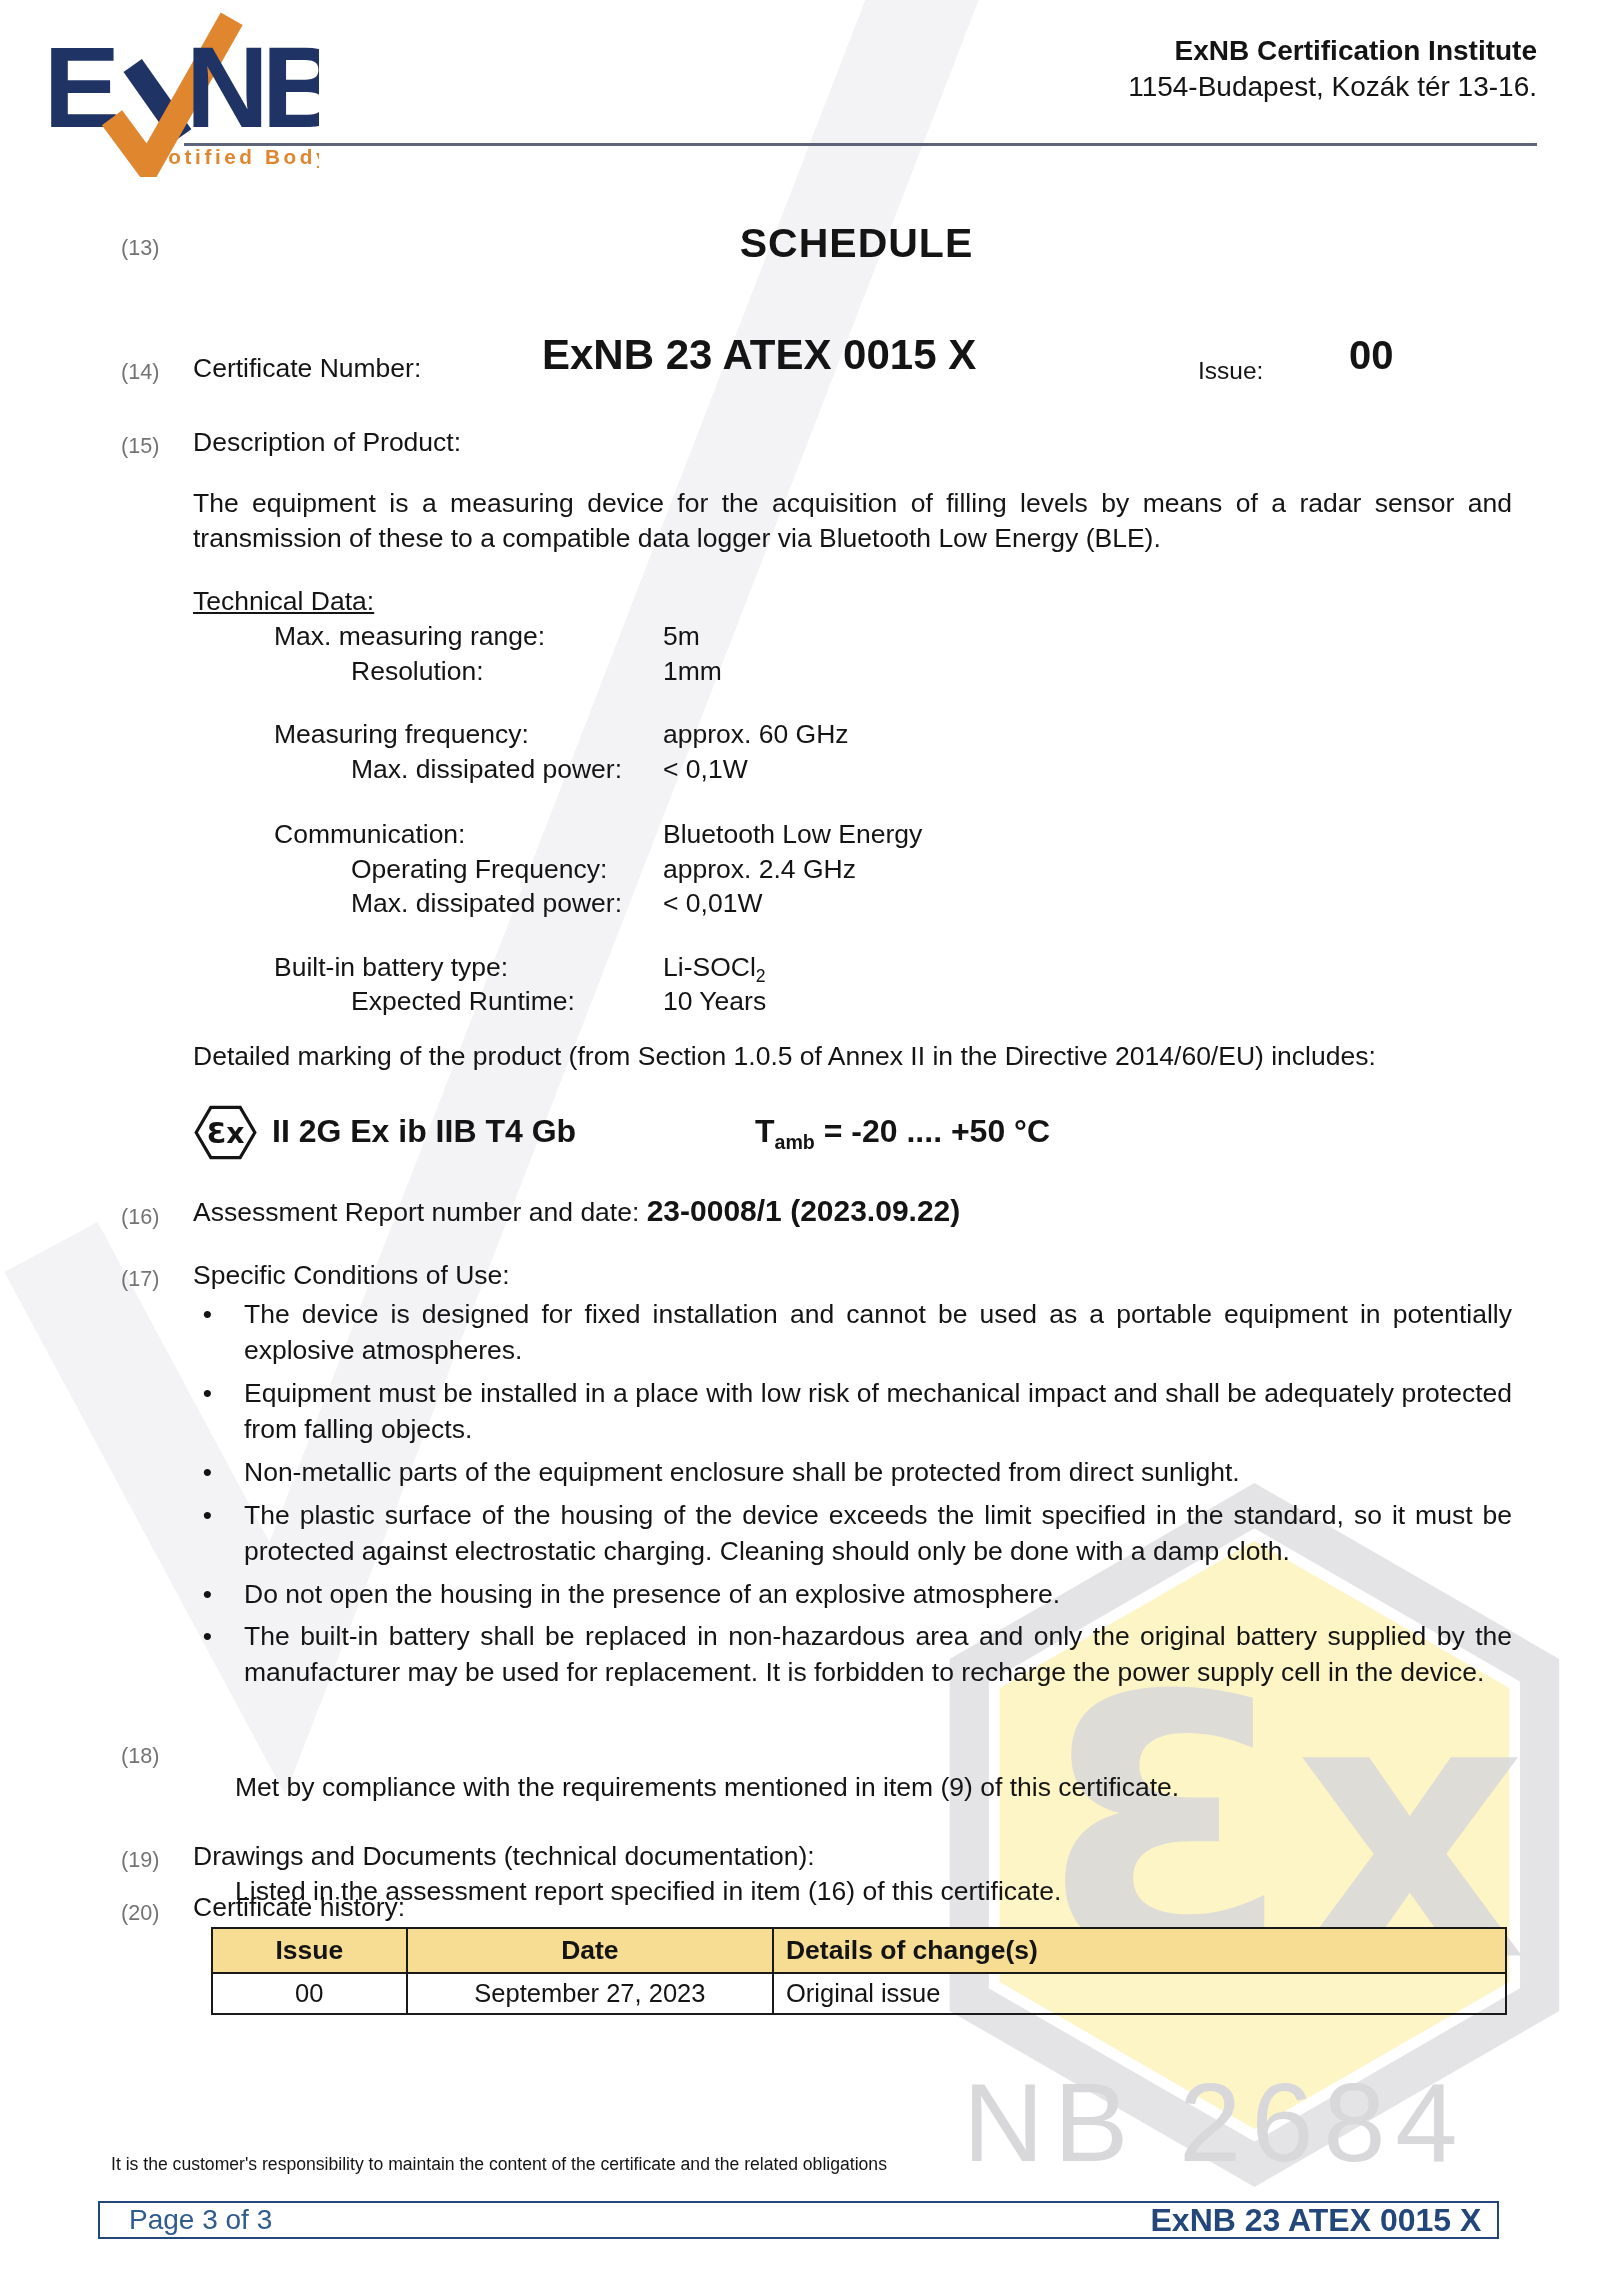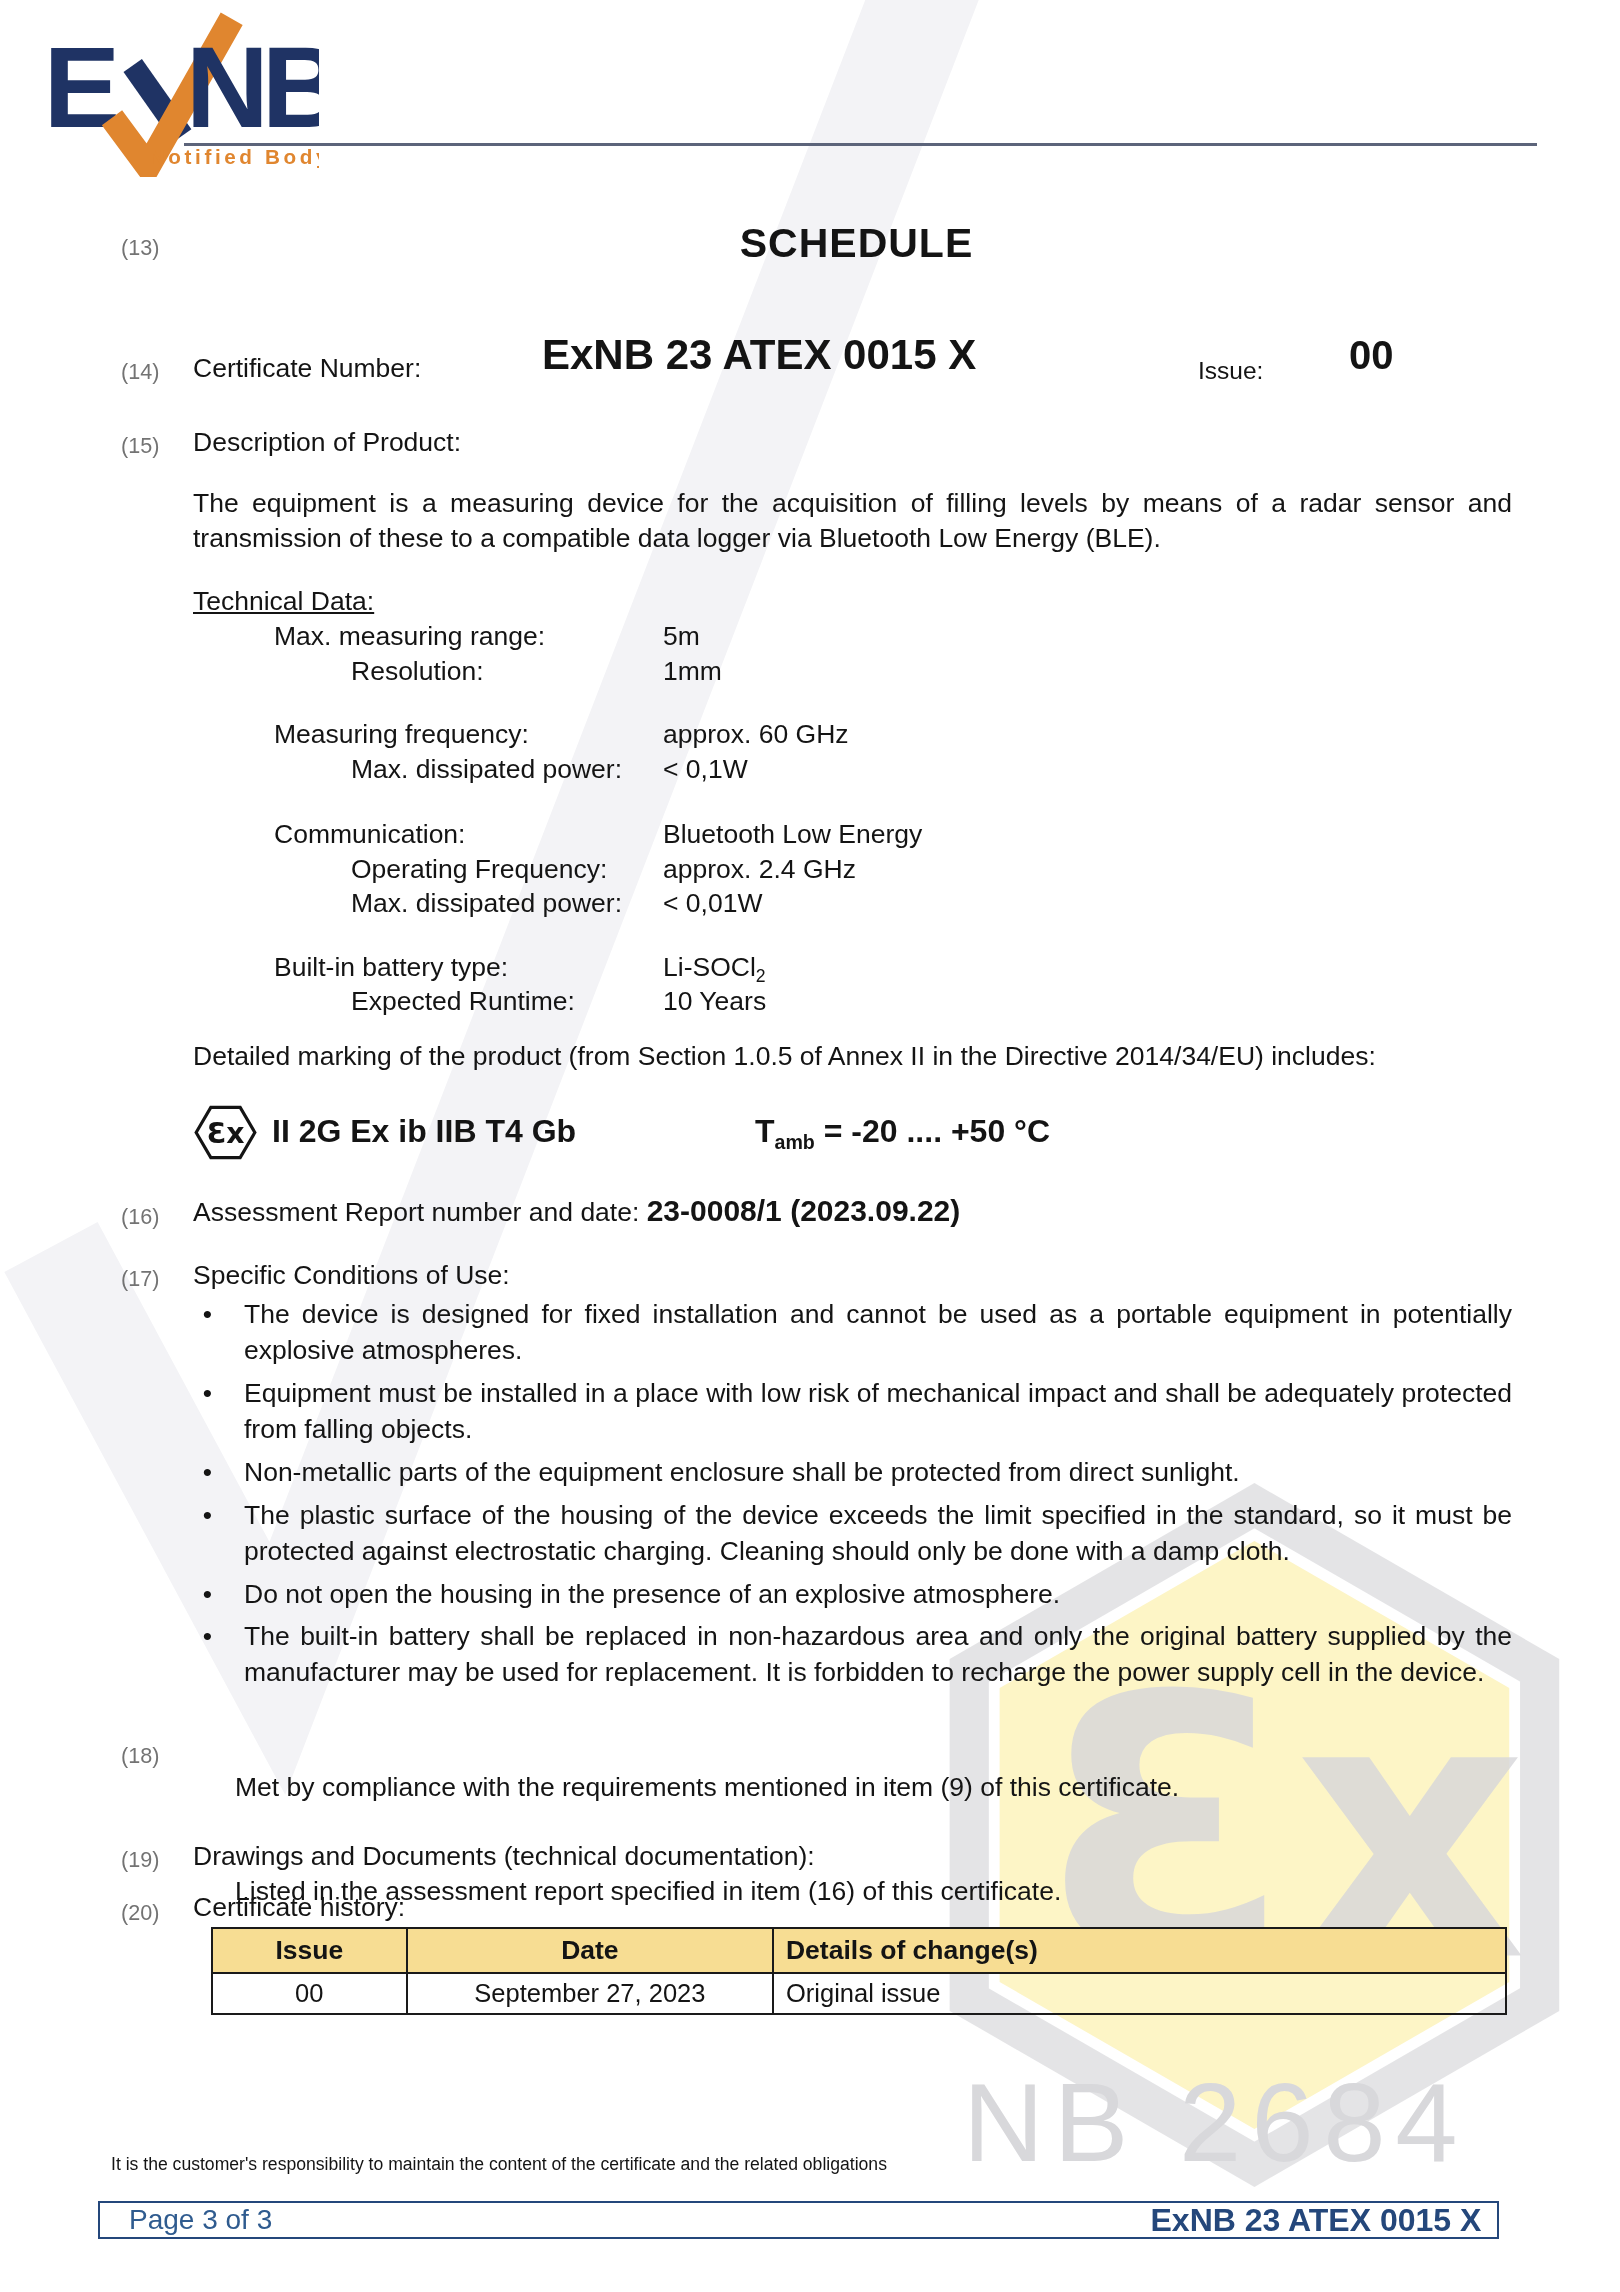--- a/index.html
+++ b/index.html
@@ -62,20 +62,24 @@
   </svg>
   <div class="wm-nb">NB 2684</div>
 
   <svg class="abs z" style="left:49px;top:9.8px" width="270" height="167" viewBox="0 0 300 170" xmlns="http://www.w3.org/2000/svg">
     <text x="-6" y="122" font-size="128" font-weight="800" fill="#1f3364" font-family="Liberation Sans, sans-serif">E</text>
     <path d="M93 54 L148 132" stroke="#1f3364" stroke-width="25"></path>
     <polyline points="70,112 110,166 203,2" fill="none" stroke="#e0862f" stroke-width="28"></polyline>
     <text x="152" y="122" font-size="128" font-weight="800" letter-spacing="-8" fill="#1f3364" font-family="Liberation Sans, sans-serif">NB</text>
     <text x="112" y="163" font-size="23" font-weight="bold" letter-spacing="4" fill="#e0862f" font-family="Liberation Sans, sans-serif">Notified Body</text>
   </svg>
+  <div class="abs z inst">
+    <div class="name">ExNB Certification Institute</div>
+    <div class="addr">1154-Budapest, Kozák tér 13-16.</div>
+  </div>
   <div class="abs z hrule"></div>
 
   <div class="abs z num" style="left:121px;top:235px">(13)</div>
   <div class="abs z title" style="left:204px;right:111px;top:220px">SCHEDULE</div>
 
   <div class="abs z num" style="left:121px;top:359px">(14)</div>
   <div class="abs z lbl" style="left:193px;top:353px">Certificate Number:</div>
   <div class="abs z certnum" style="left:542px;top:331px">ExNB 23 ATEX 0015 X</div>
   <div class="abs z" style="left:1198px;top:357px;font-size:24.5px">Issue:</div>
   <div class="abs z issue-val" style="left:1349px;top:333px">00</div>
@@ -109,21 +113,21 @@
   <div class="abs z tval" style="left:663px;top:888px">&lt; 0,01W</div>
 
   <div class="abs z tlabel" style="left:274px;top:952px">Built-in battery type:</div>
   <div class="abs z tval" style="left:663px;top:952px">
     <span>Li-SOCl</span><sub class="chem">2</sub>
   </div>
 
   <div class="abs z tlabel" style="left:351px;top:986px">Expected Runtime:</div>
   <div class="abs z tval" style="left:663px;top:986px">10 Years</div>
 
-  <div class="abs z lbl" style="left:193px;top:1041px">Detailed marking of the product (from Section 1.0.5 of Annex II in the Directive 2014/34/EU) includes:</div>
+  <div class="abs z lbl" style="left:193px;top:1041px">Detailed marking of the product (from Section 1.0.5 of Annex II in the Directive 2014/60/EU) includes:</div>
 
   <svg class="abs z" style="left:193px;top:1100px" width="65" height="65" viewBox="0 0 62 62" xmlns="http://www.w3.org/2000/svg">
     <polygon points="3,31 17,7 45,7 59,31 45,55 17,55" fill="none" stroke="#141414" stroke-width="3"></polygon>
     <text x="13" y="41" font-size="27" font-weight="bold" fill="#141414" font-family="DejaVu Sans, sans-serif">Ɛx</text>
   </svg>
   <div class="abs z marking-code" style="left:272px;top:1113px">II 2G Ex ib IIB T4 Gb</div>
   <div class="abs z marking-code" style="left:755px;top:1113px">
     <span>T</span><sub class="amb">amb</sub><span> = -20 .... +50 °C</span>
   </div>
 

